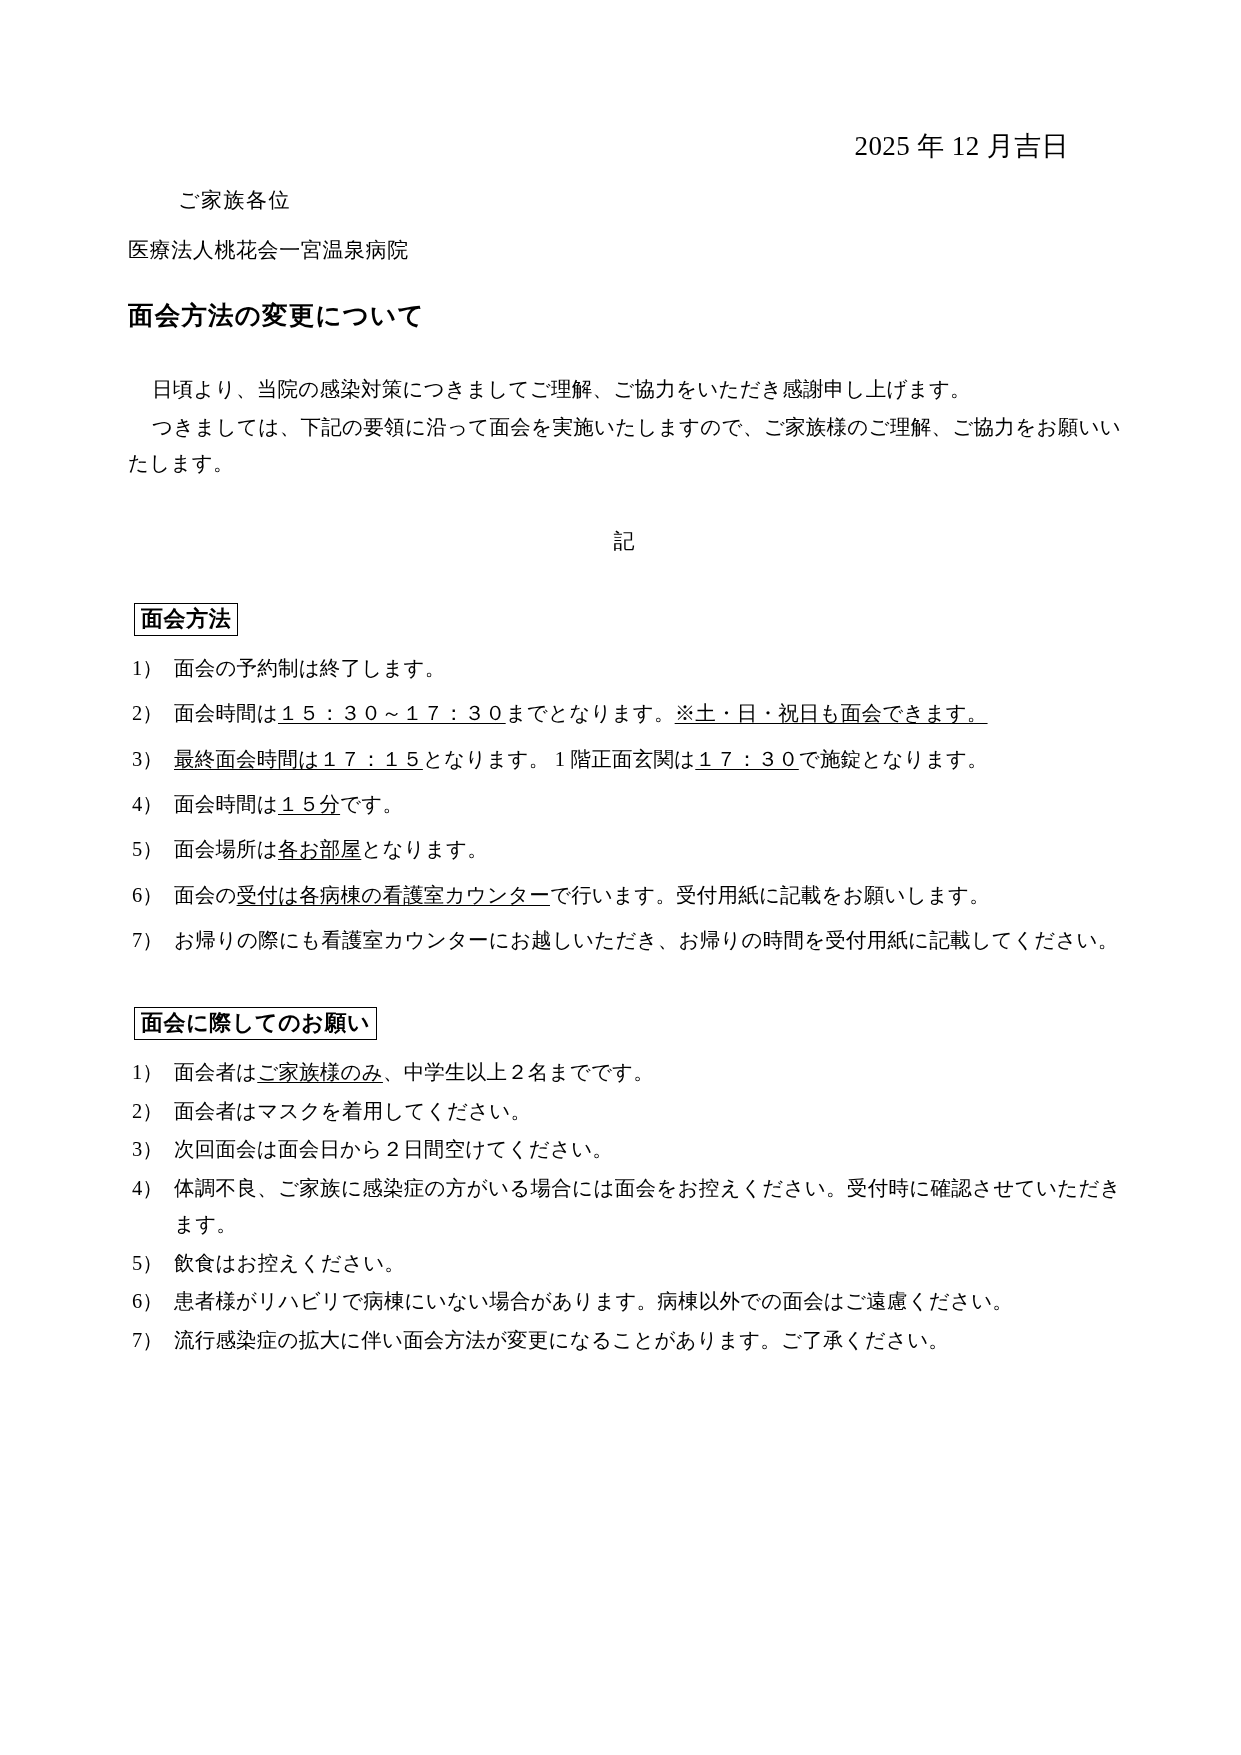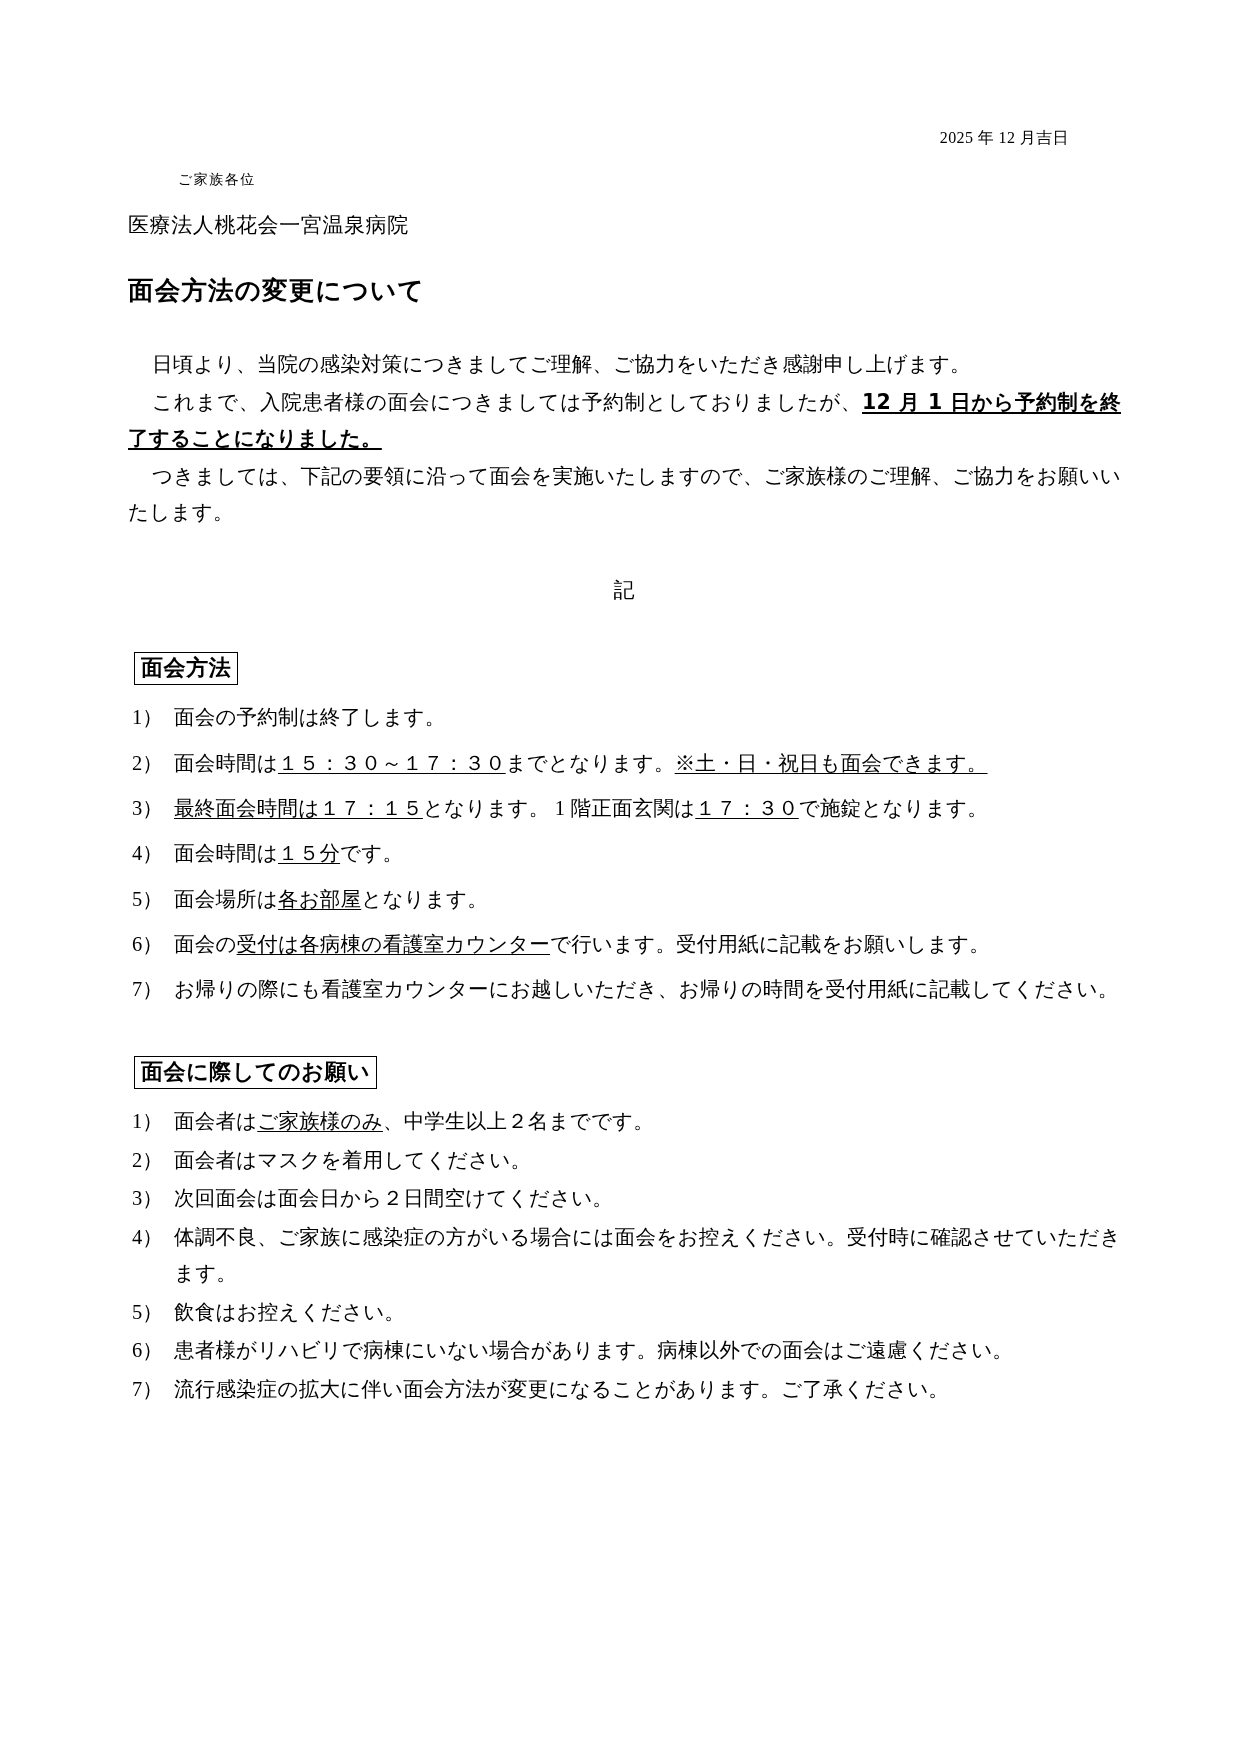--- a/index.html
+++ b/index.html
@@ -16,28 +16,28 @@
     position: relative;
     width: 1241px;
     height: 1755px;
     background: #ffffff;
     box-sizing: border-box;
     padding: 128px 120px 60px 128px;
     overflow: hidden;
   }
   .date-line {
     text-align: right;
-    font-size: 16px;
+    font-size: 27px;
     letter-spacing: 0.4px;
     padding-right: 52px;
     margin: 0 0 22px 0;
     white-space: nowrap;
   }
   .addressee {
-    font-size: 14px;
+    font-size: 21px;
     letter-spacing: 1.5px;
     margin: 16px 0 22px 0;
     padding-left: 50px;
   }
   .sender {
     text-align: left;
     font-size: 21px;
     letter-spacing: 0.6px;
     padding-right: 52px;
     margin: 0 0 34px 0;
@@ -134,21 +134,20 @@
   <div class="date-line">2025 年 12 月吉日</div>
 
   <div class="addressee">ご家族各位</div>
 
   <div class="sender">医療法人桃花会一宮温泉病院</div>
 
   <div class="doc-title">面会方法の変更について</div>
 
   <p class="body-para indent">日頃より、当院の感染対策につきましてご理解、ご協力をいただき感謝申し上げます。</p>
 
-  <p class="body-para indent"><span>これまで、入院患者様の面会につきましては予約制としておりましたが、</span><span class="bold-u">12 月 1 日から予約制を終了することになりました。</span></p>
 
   <p class="body-para indent">つきましては、下記の要領に沿って面会を実施いたしますので、ご家族様のご理解、ご協力をお願いいたします。</p>
 
 
   <div class="ki-marker">記</div>
 
   <div id="sections-root">
       <div class="section"><div class="section-heading">面会方法</div><ol class="notice-list">
           <li><span class="marker">1）</span><span>面会の予約制は終了します。</span></li>
           <li><span class="marker">2）</span><span>面会時間は</span><span class="u">１５：３０～１７：３０</span><span>までとなります。</span><span class="u">※土・日・祝日も面会できます。</span></li>

